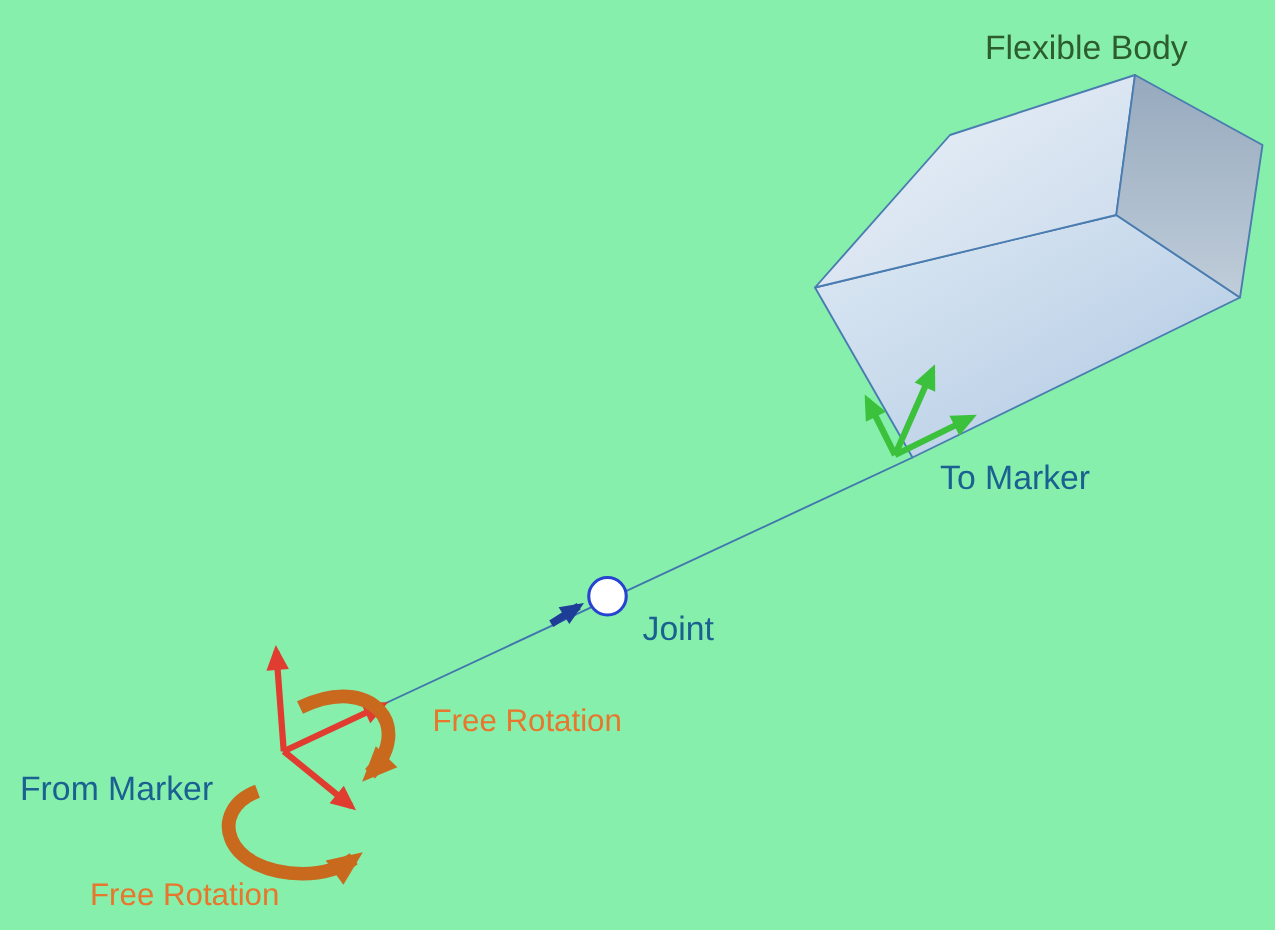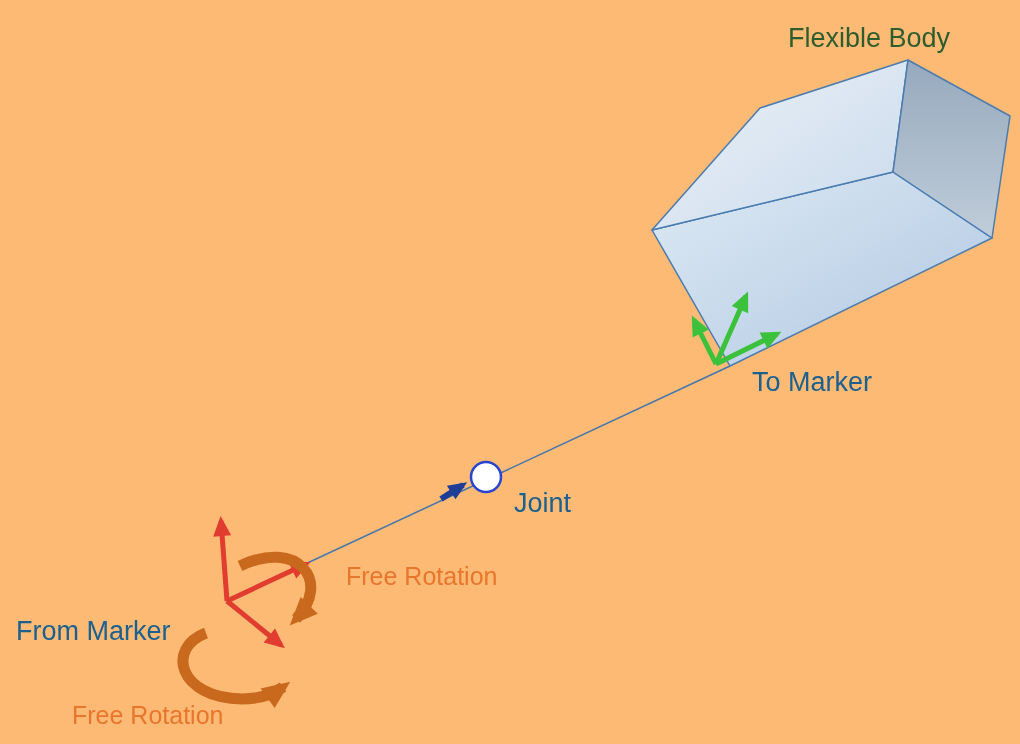--- a/index.html
+++ b/index.html
@@ -5,21 +5,21 @@
   html, body {
     margin: 0;
     padding: 0;
     background: #ffffff;
     font-family: "Liberation Sans", sans-serif;
   }
   #stage {
     position: relative;
     width: 1020px;
     height: 744px;
-    background: #fdba74;
+    background: #86efac;
     overflow: hidden;
   }
   svg { display: block; }
   text {
     font-family: "Liberation Sans", sans-serif;
   }
   .label-main { font-size: 27px; font-weight: 400; }
   .label-orange { font-size: 25px; font-weight: 400; }
 </style>
 </head>

